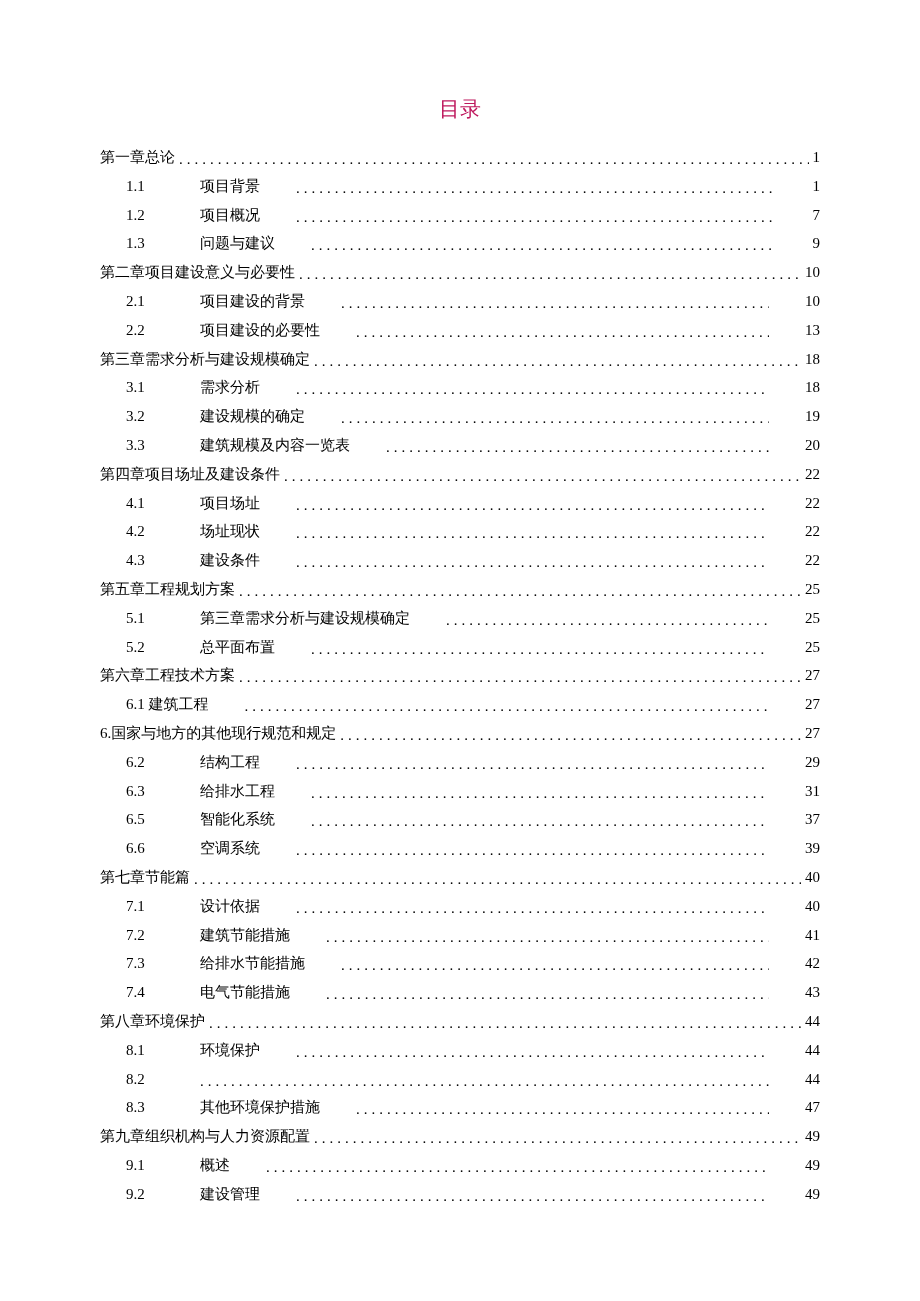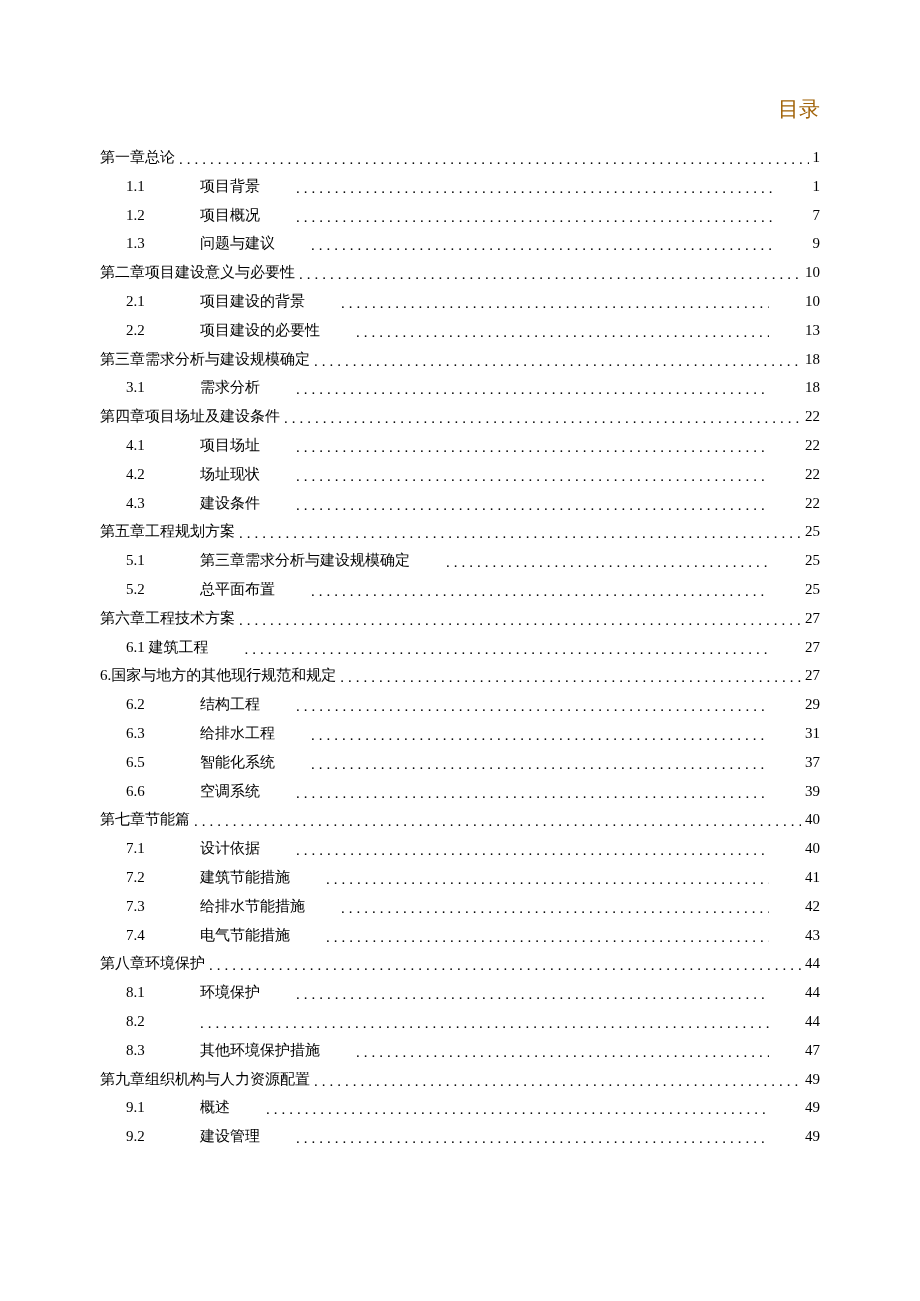--- a/index.html
+++ b/index.html
@@ -8,23 +8,23 @@
       box-sizing: border-box;
     }
     body {
       background: #ffffff;
       font-family: "SimSun", "宋体", serif;
       width: 920px;
       min-height: 1301px;
       padding: 95px 100px 60px 100px;
     }
     .title {
-      text-align: right;
+      text-align: center;
       font-size: 21px;
-      color: #a16207;
+      color: #be185d;
       margin-bottom: 20px;
       font-weight: normal;
     }
     .toc-list {
       display: flex;
       flex-direction: column;
     }
     .toc-entry {
       display: flex;
       align-items: flex-end;
@@ -116,20 +116,32 @@
       <span class="label">第三章需求分析与建设规模确定</span>
       <span class="dots"></span>
       <span class="page">18</span>
     </div>
     <div class="toc-entry level-2">
       <span class="num">3.1</span>
       <span class="label">需求分析</span>
       <span class="dots"></span>
       <span class="page">18</span>
     </div>
+    <div class="toc-entry level-2">
+      <span class="num">3.2</span>
+      <span class="label">建设规模的确定</span>
+      <span class="dots"></span>
+      <span class="page">19</span>
+    </div>
+    <div class="toc-entry level-2">
+      <span class="num">3.3</span>
+      <span class="label">建筑规模及内容一览表</span>
+      <span class="dots"></span>
+      <span class="page">20</span>
+    </div>
     <div class="toc-entry level-1">
       <span class="num">第四章</span>
       <span class="label">项目场址及建设条件</span>
       <span class="dots"></span>
       <span class="page">22</span>
     </div>
     <div class="toc-entry level-2">
       <span class="num">4.1</span>
       <span class="label">项目场址</span>
       <span class="dots"></span>

